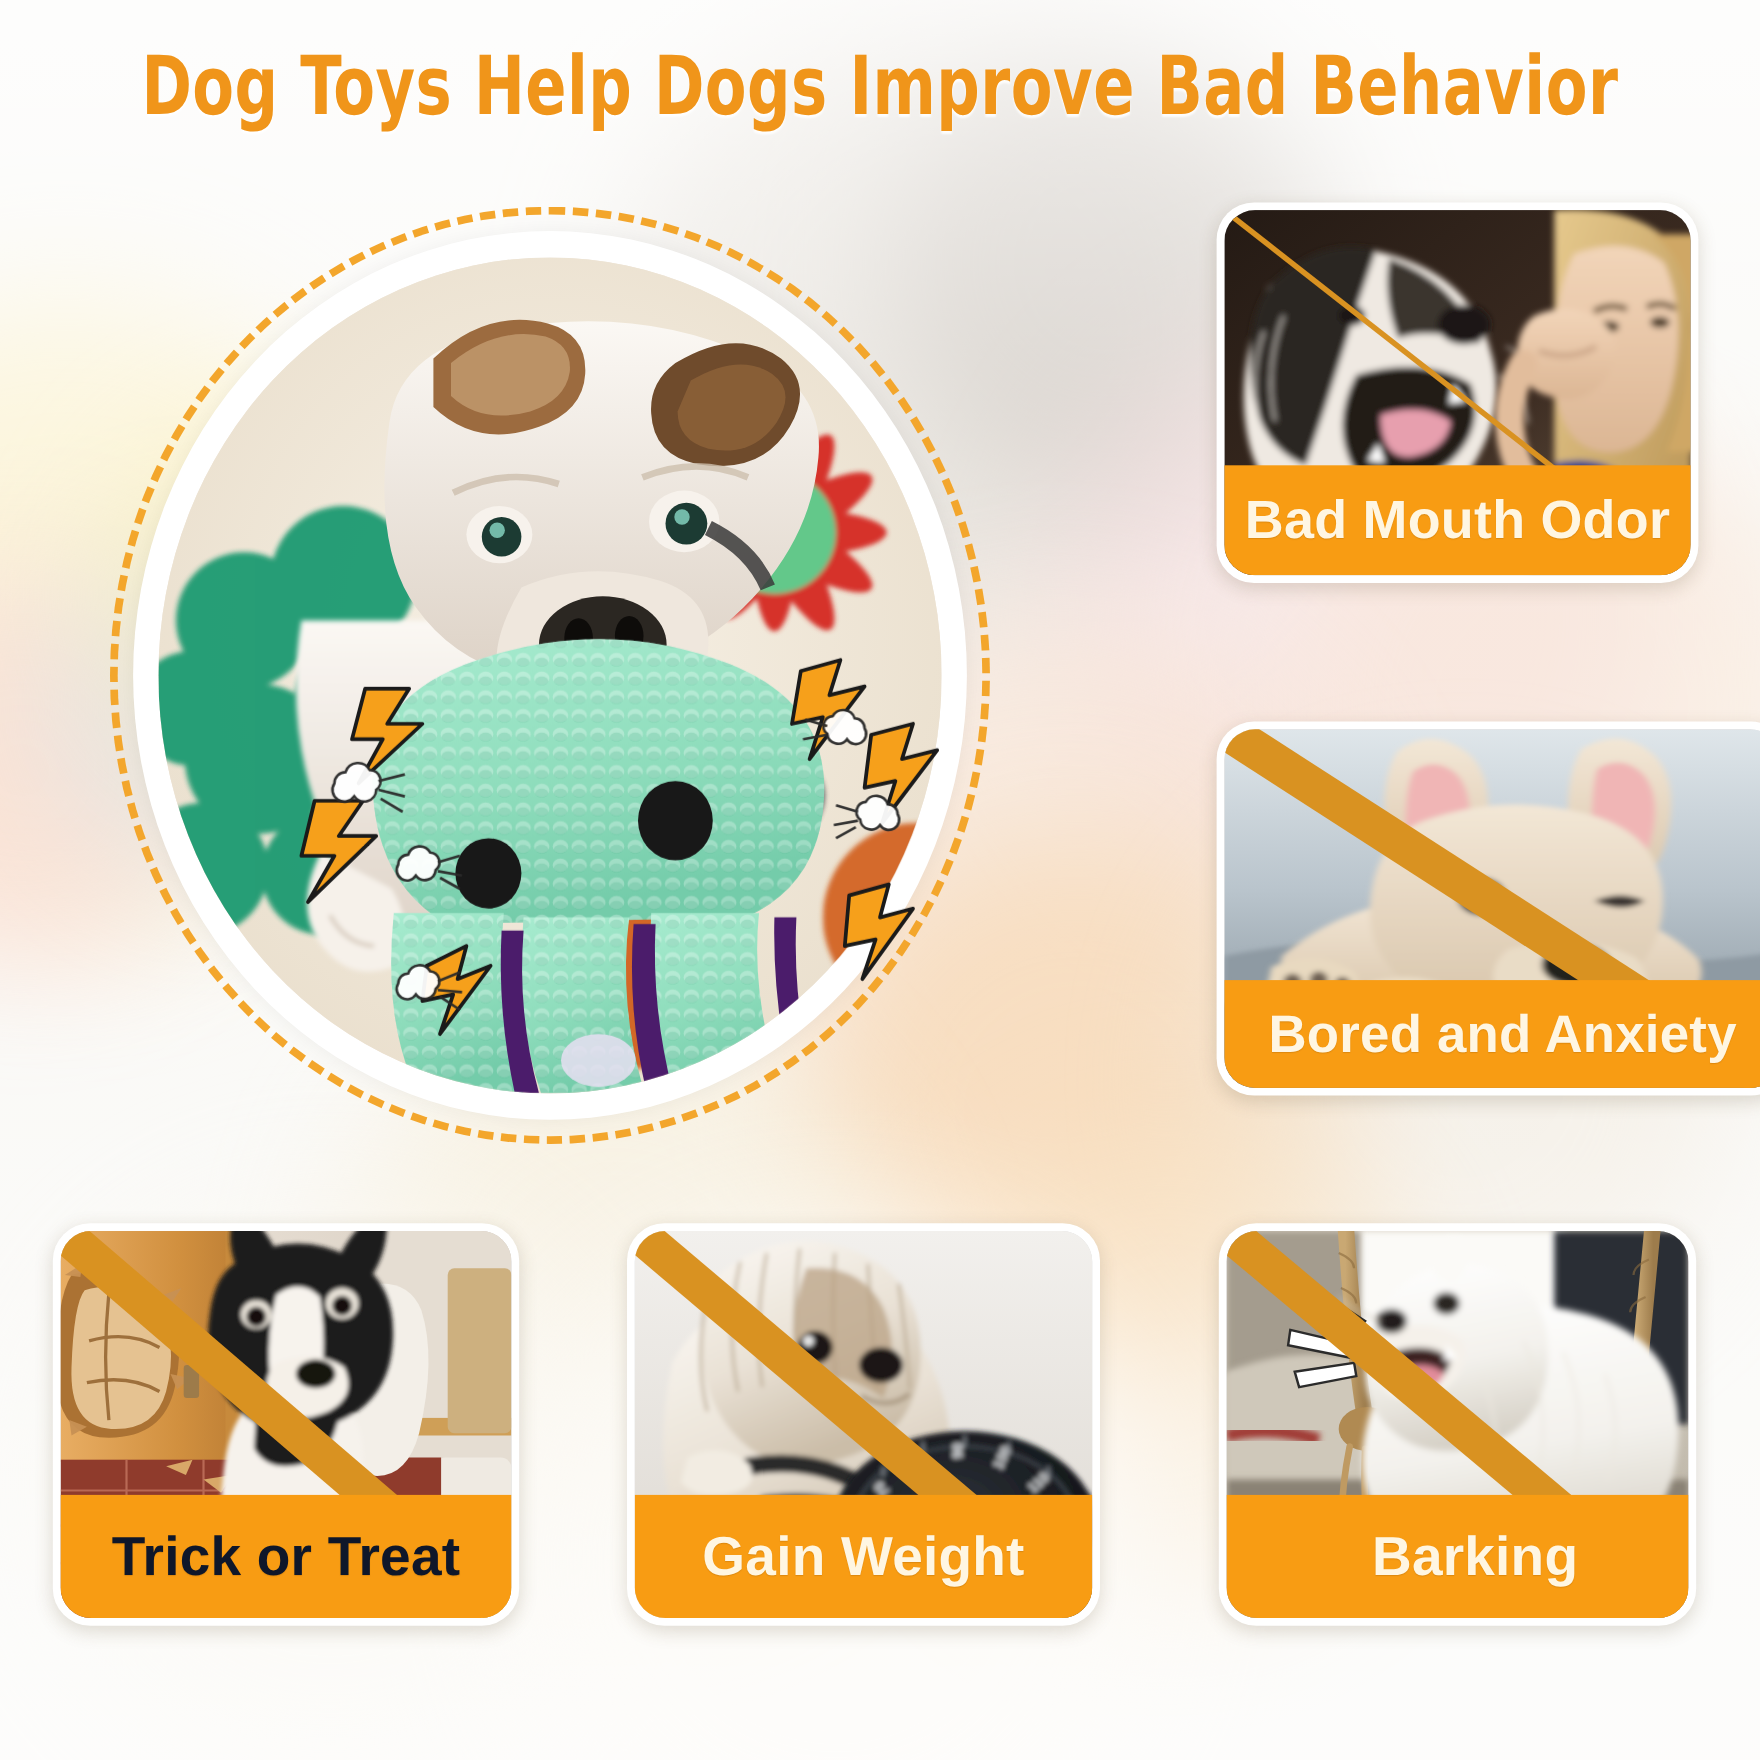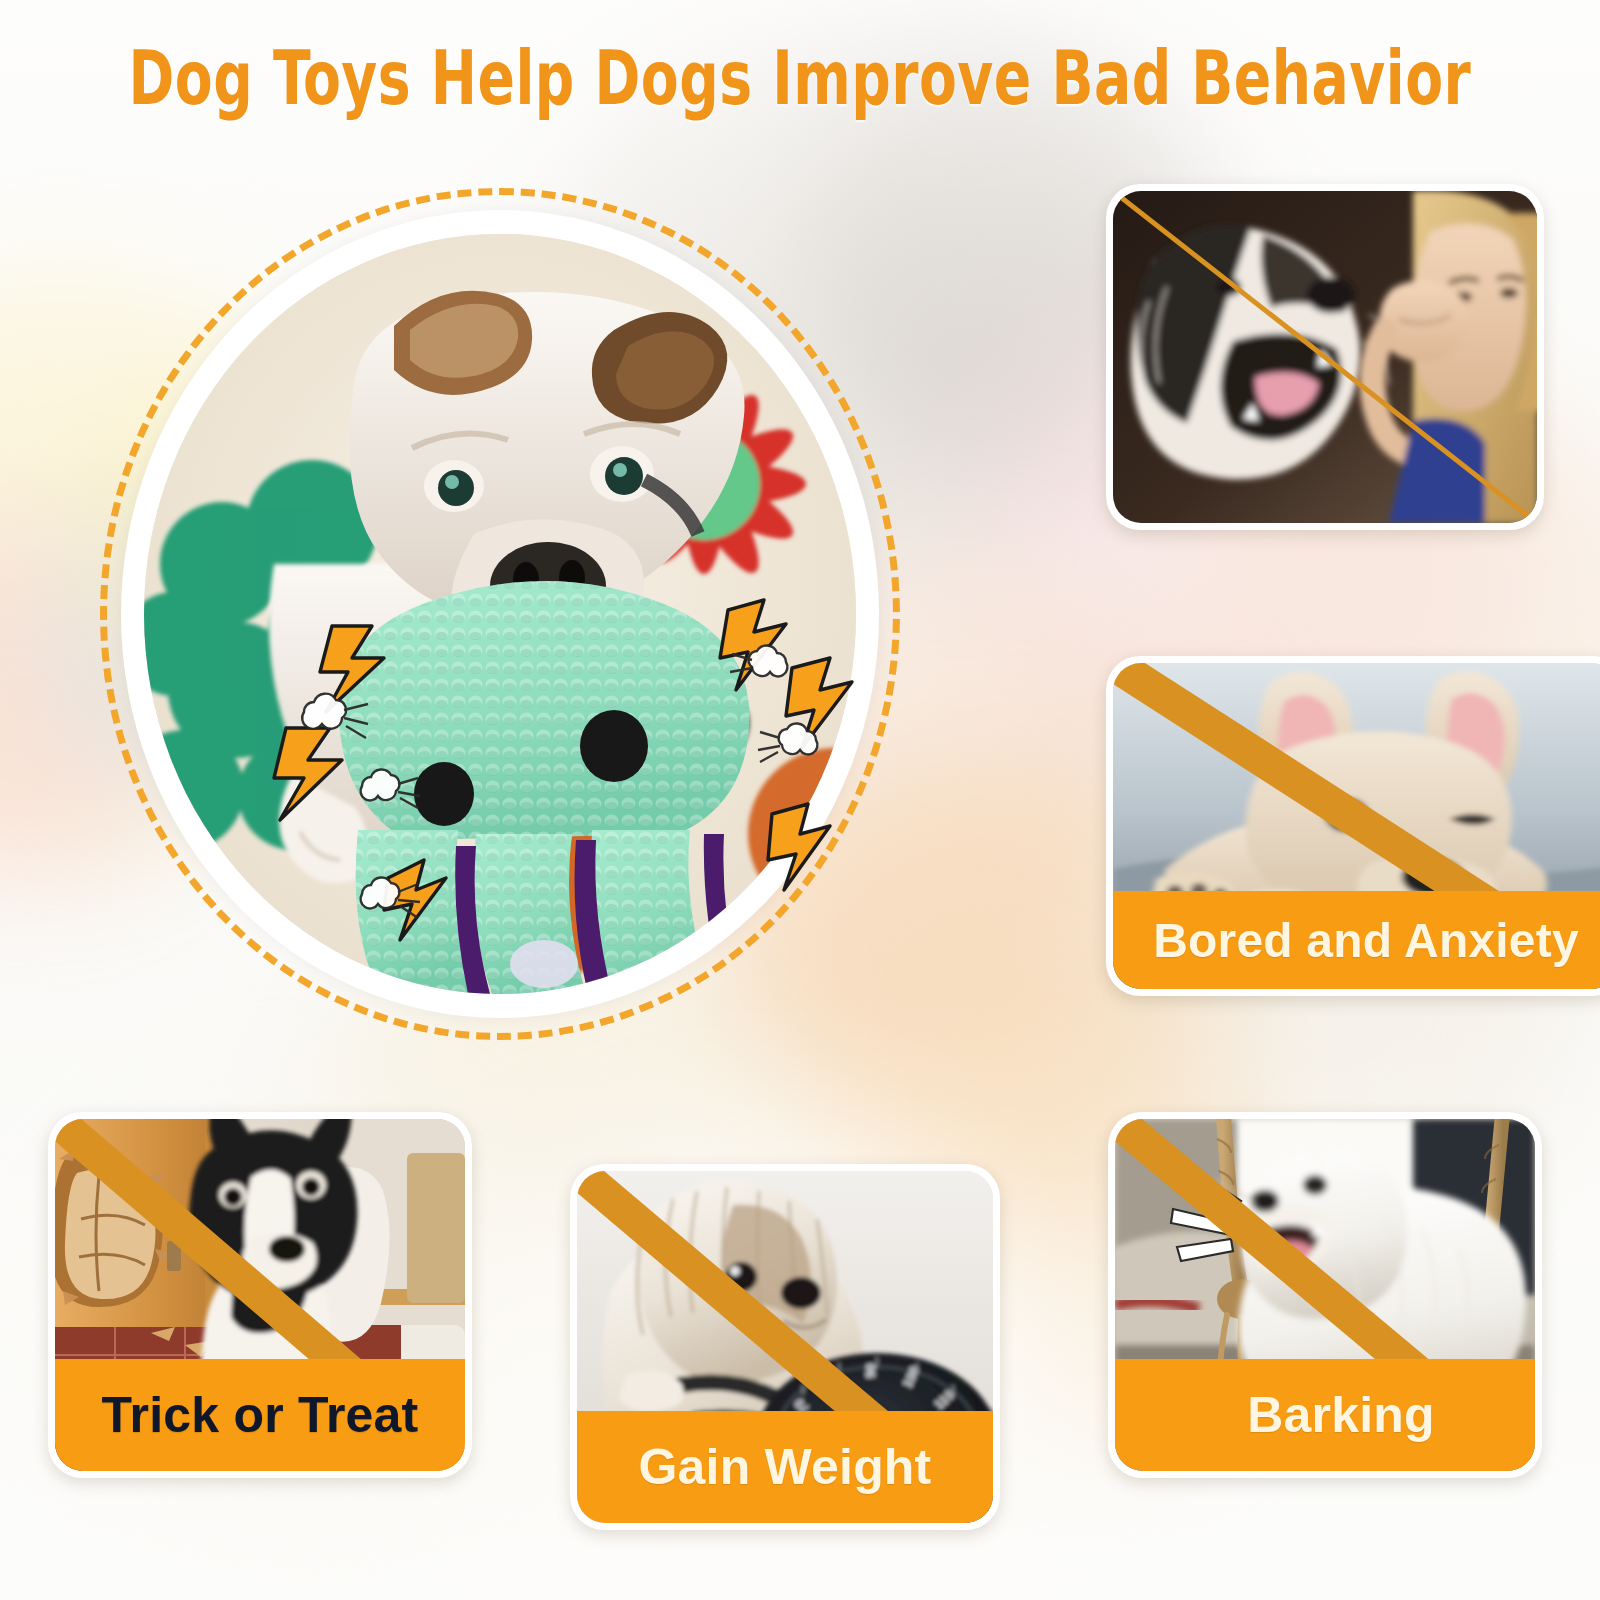--- a/index.html
+++ b/index.html
@@ -84,21 +84,21 @@
     text-shadow:0 1px 1px rgba(140,80,0,.25);
   }
 
   
   #card-odor    { left:1106px; top:184px;  width:438px; height:346px; }
   #card-odor    .caption{ height:100px; font-size:49px; }
   #card-bored   { left:1106px; top:656px;  width:520px; height:340px; }
   #card-bored   .caption{ height:98px;  font-size:48px; }
   #card-trick   { left:48px;   top:1112px; width:424px; height:366px; }
   #card-trick   .caption{ height:112px; font-size:50px; }
-  #card-weight  { left:570px;  top:1164px; width:430px; height:366px; }
+  #card-weight  { left:570px;  top:1112px; width:430px; height:366px; }
   #card-weight  .caption{ height:112px; font-size:50px; }
   #card-barking { left:1108px; top:1112px; width:434px; height:366px; }
   #card-barking .caption{ height:112px; font-size:50px; }
 </style>
 </head>
 <body>
 
 <div id="bg">
     <div class="blob" style="left: -240px; top: 260px; width: 600px; height: 600px; background: rgb(251, 231, 154); opacity: 0.55;"></div>
     <div class="blob" style="left: -160px; top: 520px; width: 360px; height: 360px; background: rgb(244, 162, 172); opacity: 0.38;"></div>
@@ -353,20 +353,21 @@
           <path d="M286 128 q28 10 52 -4" stroke="#c8a184" stroke-width="4" fill="none"></path>
           <path d="M272 140 q-22 42 -6 88 q14 40 56 36" fill="none" stroke="#e2bd9c" stroke-width="26" stroke-linecap="round"></path>
 
           <path d="M300 230 q50 -10 72 22 l0 80 l-96 0 z" fill="#2f3f8f"></path>
         </g>
       </svg>
     </div>
     <svg class="slash" viewBox="0 0 100 100" preserveAspectRatio="none">
       <line x1="20" y1="20" x2="80" y2="80" stroke="#D99221" stroke-width="0.85" vector-effect="non-scaling-stroke" style="stroke-width:5px"></line>
     </svg>
+    <div class="caption" style="background: rgb(248, 156, 19); color: rgb(255, 246, 226);">Bad Mouth Odor</div>
   </div>
 </div>
 
 <div class="card" id="card-bored" style="background: rgb(255, 255, 255);">
   <div class="card-inner">
     <div class="card-photo">
       <svg width="100%" height="100%" viewBox="0 0 424 326" preserveAspectRatio="none">
         <defs>
           <linearGradient id="bo-bg" x1="0" y1="0" x2="0" y2="1">
             <stop offset="0%" stop-color="#dfe6ea"></stop>

